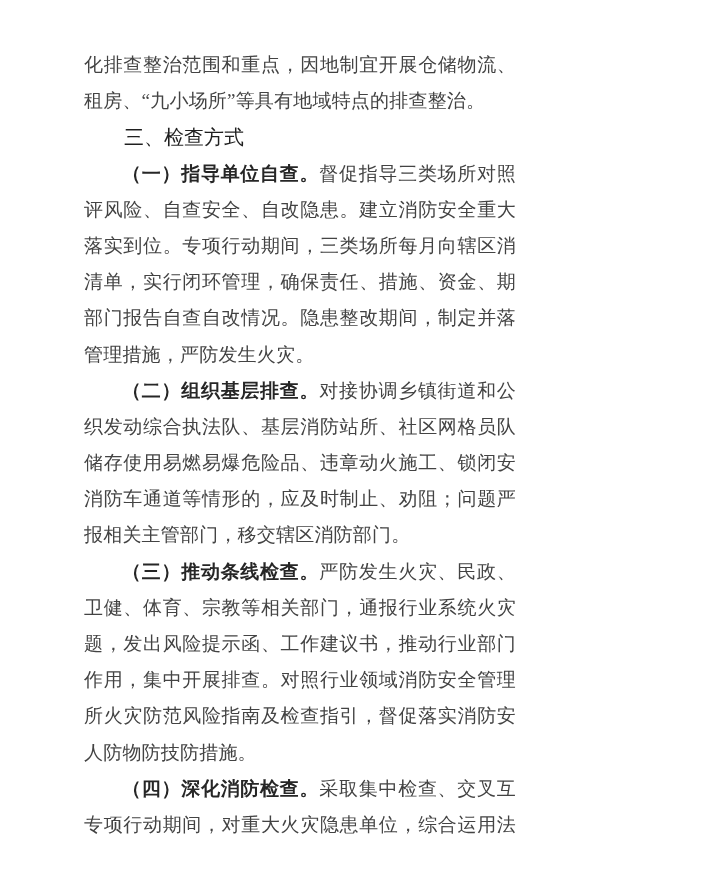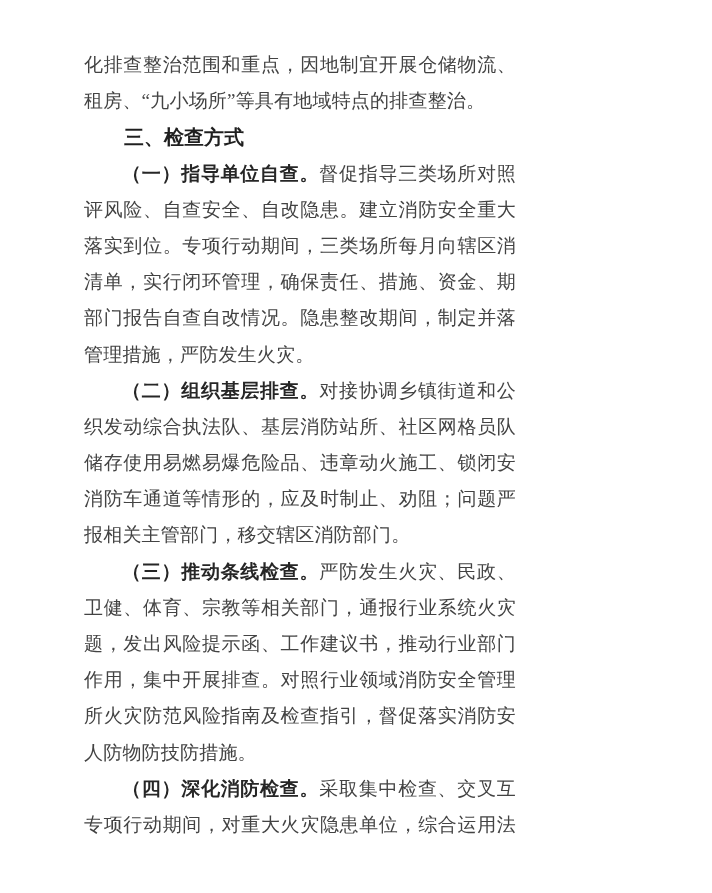--- a/index.html
+++ b/index.html
@@ -33,21 +33,21 @@
   }
   .line.first {
     text-indent: 2em;
   }
   .heading {
     height: 36.2px;
     line-height: 36.2px;
     text-align: left;
     text-align-last: left;
     text-indent: 2em;
-    font-weight: bold;
+    font-weight: normal;
     font-family: "Liberation Sans", "DejaVu Sans", sans-serif;
     font-size: 20px;
     color: #1f1f1f;
   }
   .lead {
     font-weight: bold;
     color: #262626;
   }
 </style>
 </head>

